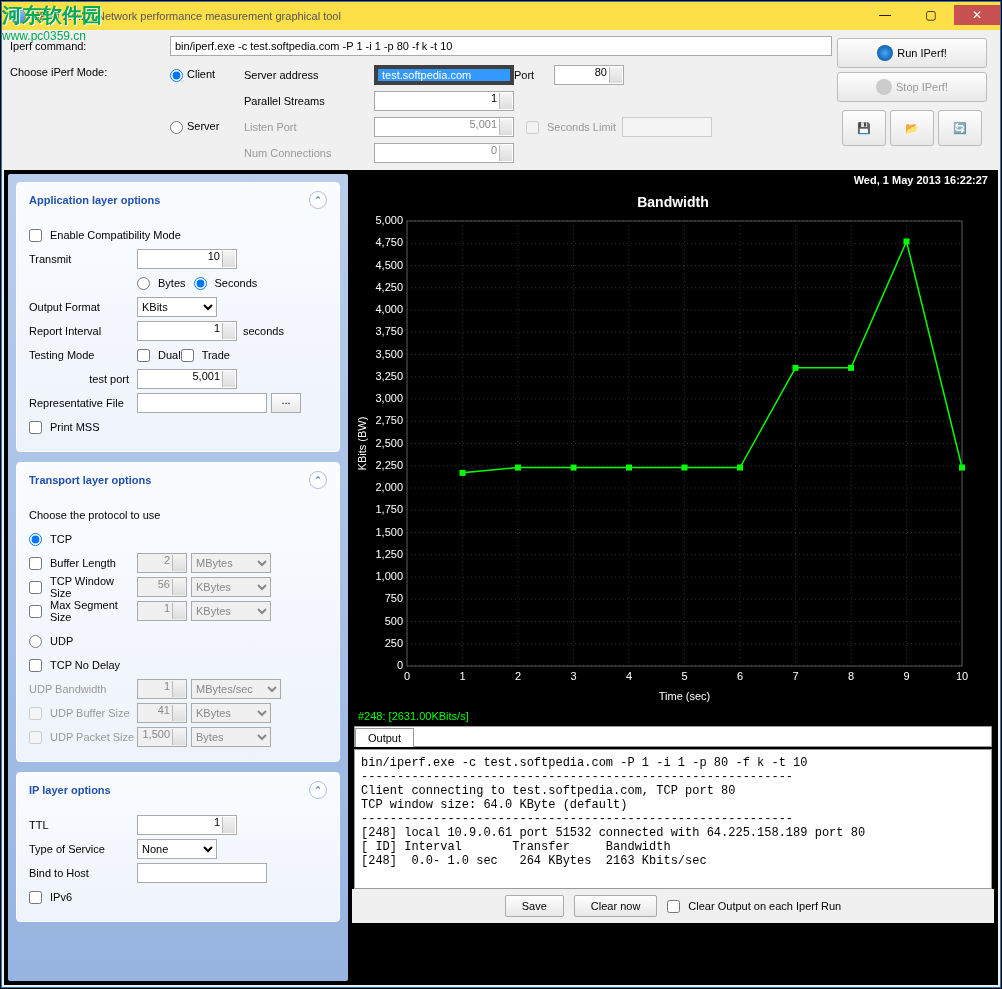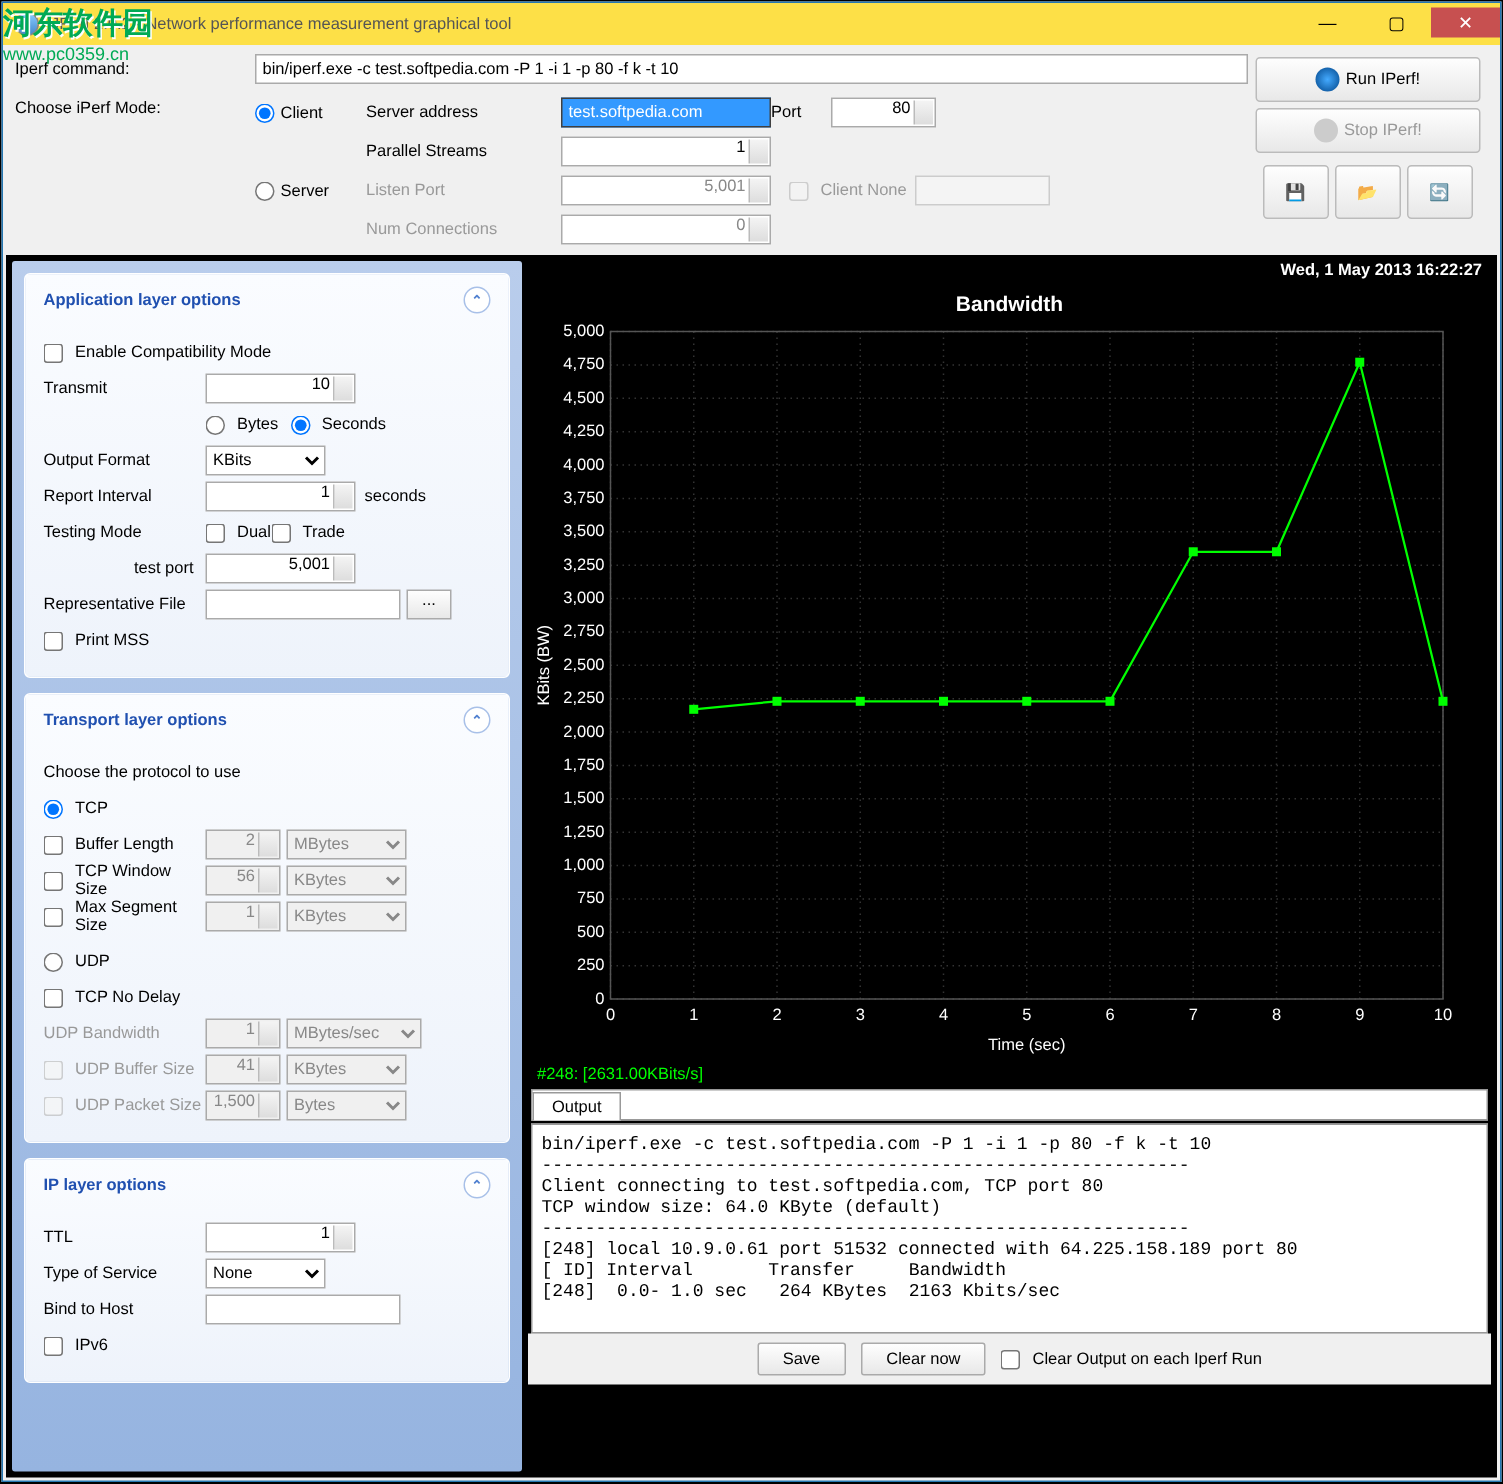--- a/index.html
+++ b/index.html
@@ -17,21 +17,21 @@
 .cmdrow{display:flex;align-items:center;margin-bottom:6px}
 .cmdrow label{width:160px}
 .cmdrow input[type=text]{flex:1;height:20px;border:1px solid #aaa;padding:0 4px;background:#fff}
 .moderows{display:flex}
 .modelabel{width:160px;padding-top:4px}
 .modefields{flex:1}
 .mrow{display:flex;align-items:center;height:26px}
 .mrow .rad{width:74px}
 .mrow .lbl{width:130px;color:#000}
 .mrow .lbl.dis{color:#999}
-.mrow input[type=text]{width:140px;height:20px;border:1px solid #404040;padding:0 4px}
+.mrow input[type=text]{width:140px;height:20px;border:4px solid #404040;padding:0 4px}
 .sel{background:#3399ff;color:#fff}
 .spin{width:70px;height:20px;border:1px solid #aaa;text-align:right;padding:0 16px 0 4px;position:relative;background:#fff}
 .spin::after{content:"";position:absolute;right:1px;top:1px;width:12px;height:16px;background:linear-gradient(#f4f4f4,#ddd);border-left:1px solid #bbb}
 .topright{width:160px;display:flex;flex-direction:column;align-items:center;gap:4px;padding-top:2px}
 .bigbtn{width:150px;height:30px;border:1px solid #bbb;background:linear-gradient(#fefefe,#e8e8e8);border-radius:3px;display:flex;align-items:center;justify-content:center;gap:4px}
 .bigbtn .ico{width:16px;height:16px;border-radius:50%}
 .iconrow{display:flex;gap:4px;margin-top:4px}
 .iconbtn{width:44px;height:36px;border:1px solid #bbb;background:linear-gradient(#fefefe,#e8e8e8);border-radius:3px;display:flex;align-items:center;justify-content:center}
 .mainrow{flex:1;display:flex;background:#000;padding:4px;gap:4px}
 .left{width:340px;background:linear-gradient(#b9cdec,#96b4e0);padding:8px;display:flex;flex-direction:column;gap:10px;overflow:auto;border-radius:2px}
@@ -107,21 +107,21 @@
               <span class="rad"></span>
               <span class="lbl">Parallel Streams</span>
               <div class="spin" style="width:140px">1</div>
             </div>
             <div class="mrow">
               <span class="rad"><input type="radio" style=""><span>Server</span></span>
               <span class="lbl dis">Listen Port</span>
               <div class="spin" style="width:140px;color:#888">5,001</div>
               <span class="cbx dis-text" style="margin-left:12px">
                   <input type="checkbox" disabled="" style="">
-                  <span>Client None</span>
+                  <span>Seconds Limit</span>
                 </span>
               <input type="text" disabled="" style="width: 90px; height: 20px; border: 1px solid rgb(204, 204, 204); background: rgb(244, 244, 244); margin-left: 6px;">
             </div>
             <div class="mrow">
               <span class="rad"></span>
               <span class="lbl dis">Num Connections</span>
               <div class="spin" style="width:140px;color:#888">0</div>
             </div>
           </div>
         </div>

